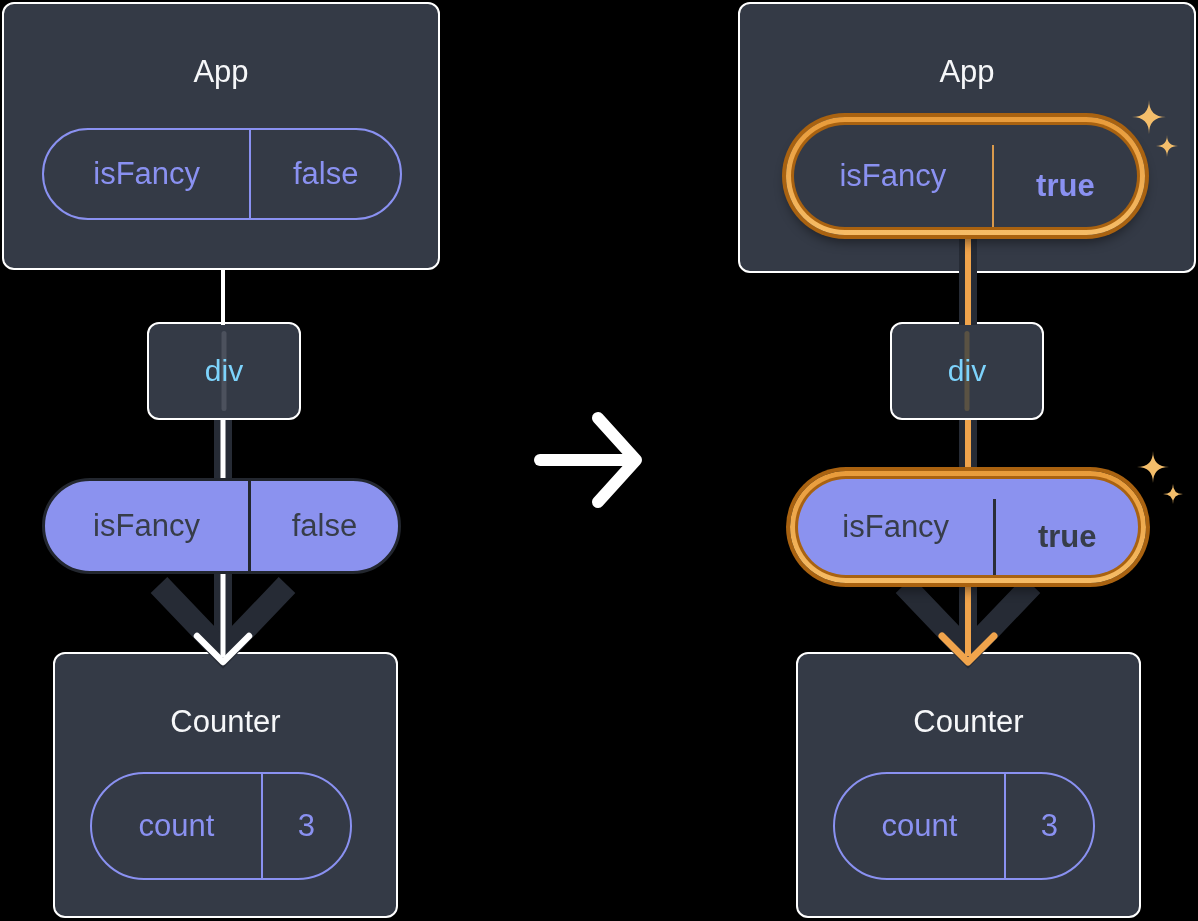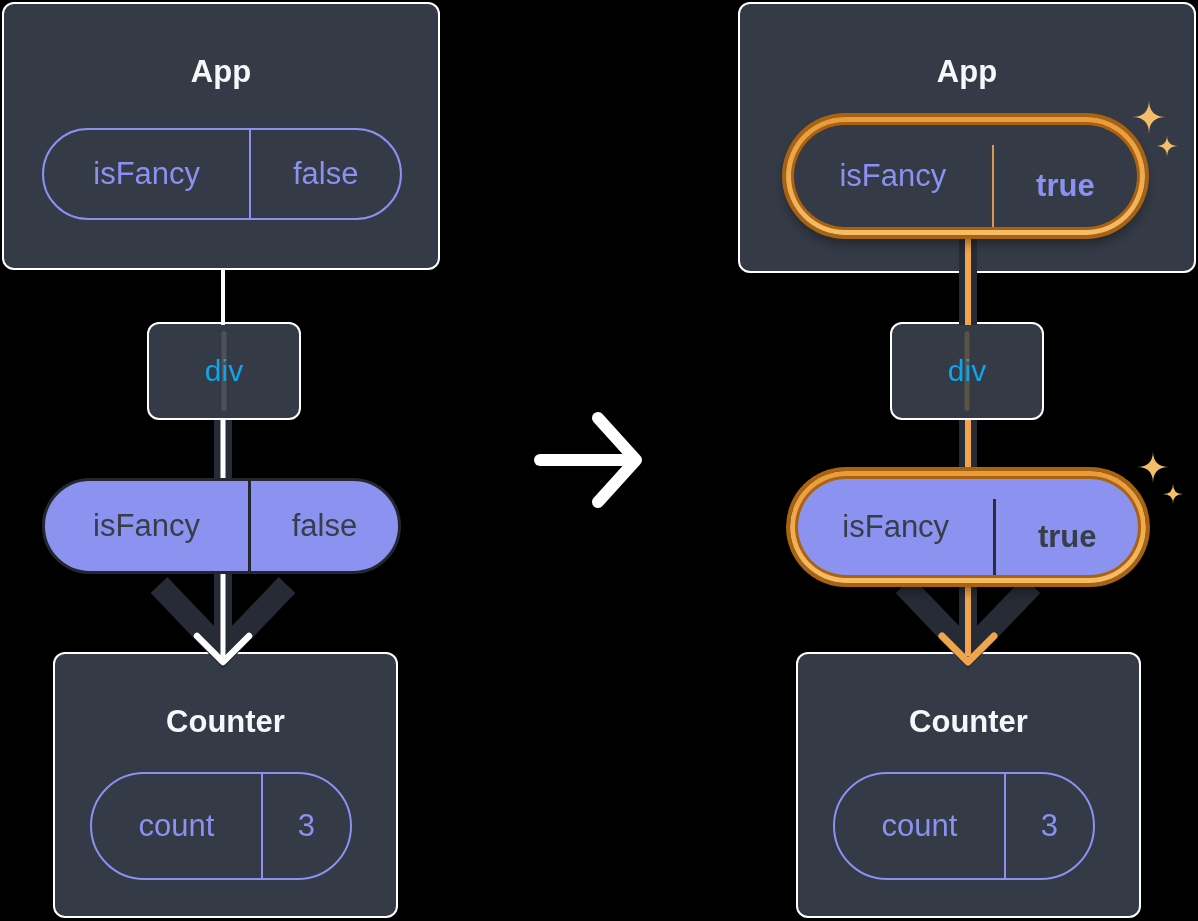--- a/index.html
+++ b/index.html
@@ -6,25 +6,25 @@
   .canvas{
     position:relative;width:1198px;height:921px;background:#000000;
     font-family:"Liberation Sans",sans-serif;overflow:hidden;
   }
   .card{
     position:absolute;background:#343A46;border:2px solid #FFFFFF;
     border-radius:12px;box-sizing:border-box;z-index:1;
   }
   .card-title{
     position:absolute;left:0;right:0;top:50px;text-align:center;
-    color:#F6F7F9;font-size:31px;font-weight:700;z-index:1;
+    color:#F6F7F9;font-size:31px;font-weight:400;z-index:1;
   }
   .div-label{
     position:absolute;left:0;right:0;top:0;bottom:0;display:flex;
-    align-items:center;justify-content:center;color:#0ea5e9;
+    align-items:center;justify-content:center;color:#7dd3fc;
     font-size:30px;font-weight:500;z-index:2;
   }
   .pass-line{
     position:absolute;left:50%;transform:translateX(-50%);
     top:7px;bottom:7px;width:5px;border-radius:3px;z-index:1;
   }
   .pass-line.white{background:#4C515D;}
   .pass-line.orange{background:#5A5243;}
   .pill{
     position:absolute;display:flex;align-items:stretch;border-radius:999px;

